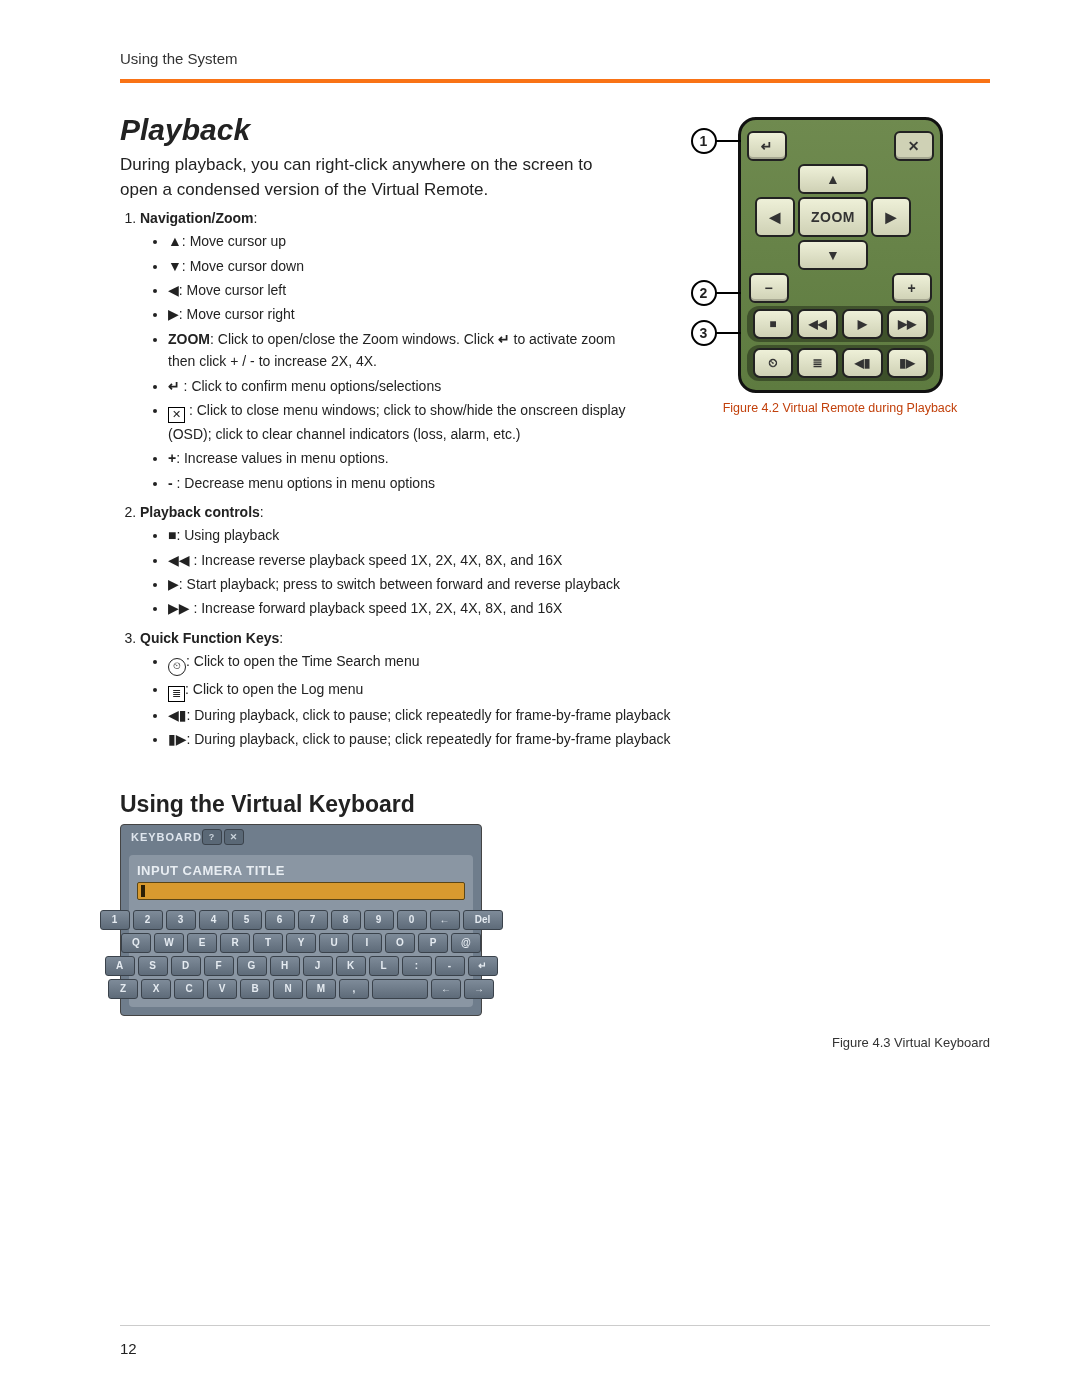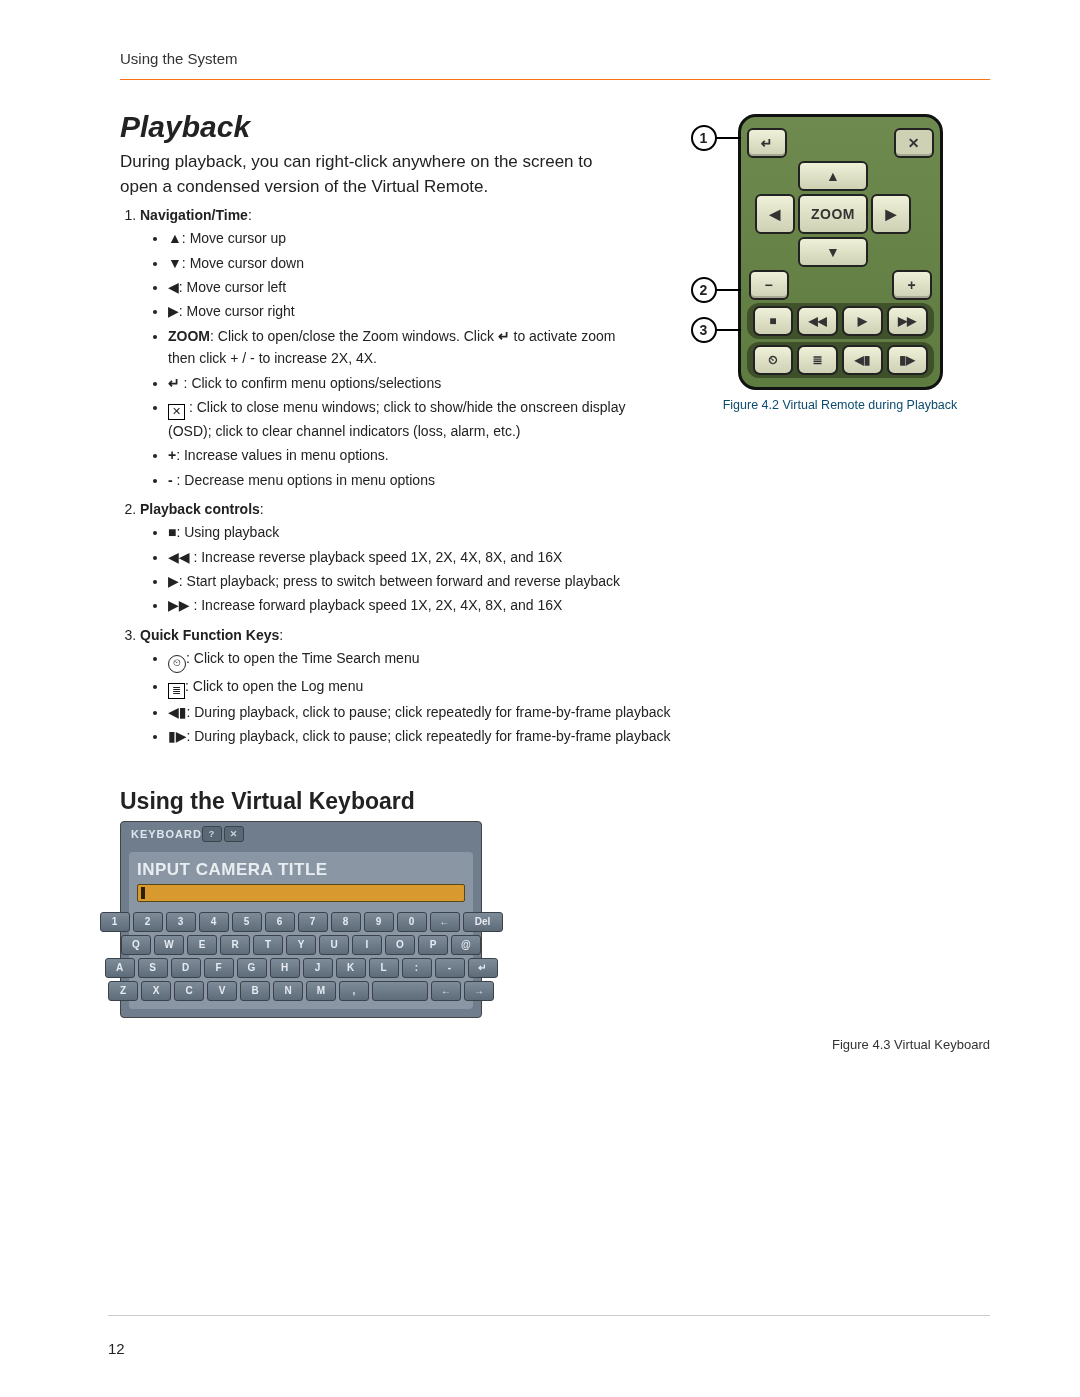--- a/index.html
+++ b/index.html
@@ -13,21 +13,21 @@
     width: 1080px;
     min-height: 1397px;
     box-sizing: border-box;
     padding: 50px 90px 40px 120px;
     position: relative;
   }
   .header {
     font-size: 15px;
     color: #333;
     padding-bottom: 12px;
-    border-bottom: 1px solid #f97316;
+    border-bottom: 4px solid #f97316;
   }
   h1.playback {
     font-style: italic;
     font-weight: 700;
     font-size: 30px;
     margin: 30px 0 6px 0;
   }
   .intro {
     font-size: 17px;
     line-height: 1.45;
@@ -39,21 +39,21 @@
 
   .remote-wrap {
     position: absolute;
     right: 0;
     top: -36px;
     width: 300px;
     text-align: center;
   }
   .remote-caption {
     font-size: 12.5px;
-    color: #0c4a6e;
+    color: #c2410c;
     margin-top: 8px;
   }
   
   .remote {
     width: 205px;
     margin: 0 auto;
     background: linear-gradient(#6f8a4f,#5e7b40);
     border: 3px solid #111;
     border-radius: 18px;
     padding: 8px 6px 6px 6px;
@@ -209,21 +209,21 @@
     width:18px;height:14px;background:#5a6876;border:1px solid #3b434c;
     border-radius:3px;display:flex;align-items:center;justify-content:center;
     font-size:9px;color:#cbd4dc;
   }
   .vk-body{
     margin:6px 8px 0 8px;
     background:#8a96a3;
     border-radius:4px;
     padding:8px;
   }
-  .vk-label{ font-weight:bold;color:#e8edf2;font-size:17px;letter-spacing:.5px;margin-bottom:4px;}
+  .vk-label{ font-weight:bold;color:#e8edf2;font-size:13px;letter-spacing:.5px;margin-bottom:4px;}
   .vk-input{
     height:16px;background:#d89a2f;border:1px solid #5a4516;border-radius:2px;
     margin-bottom:10px;display:flex;align-items:center;padding-left:3px;
   }
   .vk-input .cursor{width:4px;height:12px;background:#2b1f06;}
   .vk-rows{ display:flex;flex-direction:column;gap:3px;align-items:center;}
   .vk-row{ display:flex;gap:3px;}
   .key{
     min-width:20px;height:18px;
     padding:0 4px;
@@ -232,24 +232,24 @@
     border-radius:3px;
     display:flex;align-items:center;justify-content:center;
     font-size:10px;color:#e5ebf1;font-weight:bold;
   }
   .key.wide{ min-width:30px;}
   .key.xl{ min-width:46px;}
   .vk-caption{ font-size:13px;color:#333;margin-top:19px;text-align:right;}
 
   .footer{
     position:absolute;
-    left:108px; right:90px;
+    left:120px; right:90px;
     bottom:40px;
     border-top:1px solid #ccc;
-    padding-top:24px;
+    padding-top:14px;
     font-size:15px;
   }
 </style>
 </head>
 <body>
 
 <div class="page">
 
   <div class="header">Using the System</div>
 
@@ -294,21 +294,21 @@
           <div class="sbtn">≣</div>
           <div class="sbtn">◀▮</div>
           <div class="sbtn">▮▶</div>
         </div>
       </div>
       <div class="remote-caption">Figure 4.2 Virtual Remote during Playback</div>
     </div>
 
     <ol class="main-list">
       <li>
-        <span class="list-title">Navigation/Time</span>:
+        <span class="list-title">Navigation/Zoom</span>:
         <ul class="sub">
           <li><span class="sym">▲</span><span>: Move cursor up</span></li>
           <li><span class="sym">▼</span><span>: Move cursor down</span></li>
           <li><span class="sym">◀</span><span>: Move cursor left</span></li>
           <li><span class="sym">▶</span><span>: Move cursor right</span></li>
           <li><b>ZOOM</b><span>: Click to open/close the Zoom windows. Click </span><span class="sym enter-glyph">↵</span><span> to activate zoom then click + / - to increase 2X, 4X.</span></li>
           <li><span class="sym enter-glyph">↵</span><span> : Click to confirm menu options/selections</span></li>
           <li><span class="iconbox">✕</span><span> : Click to close menu windows; click to show/hide the onscreen display (OSD); click to clear channel indicators (loss, alarm, etc.)</span></li>
           <li><b>+</b><span>: Increase values in menu options.</span></li>
           <li><b>-</b><span> : Decrease menu options in menu options</span></li>

